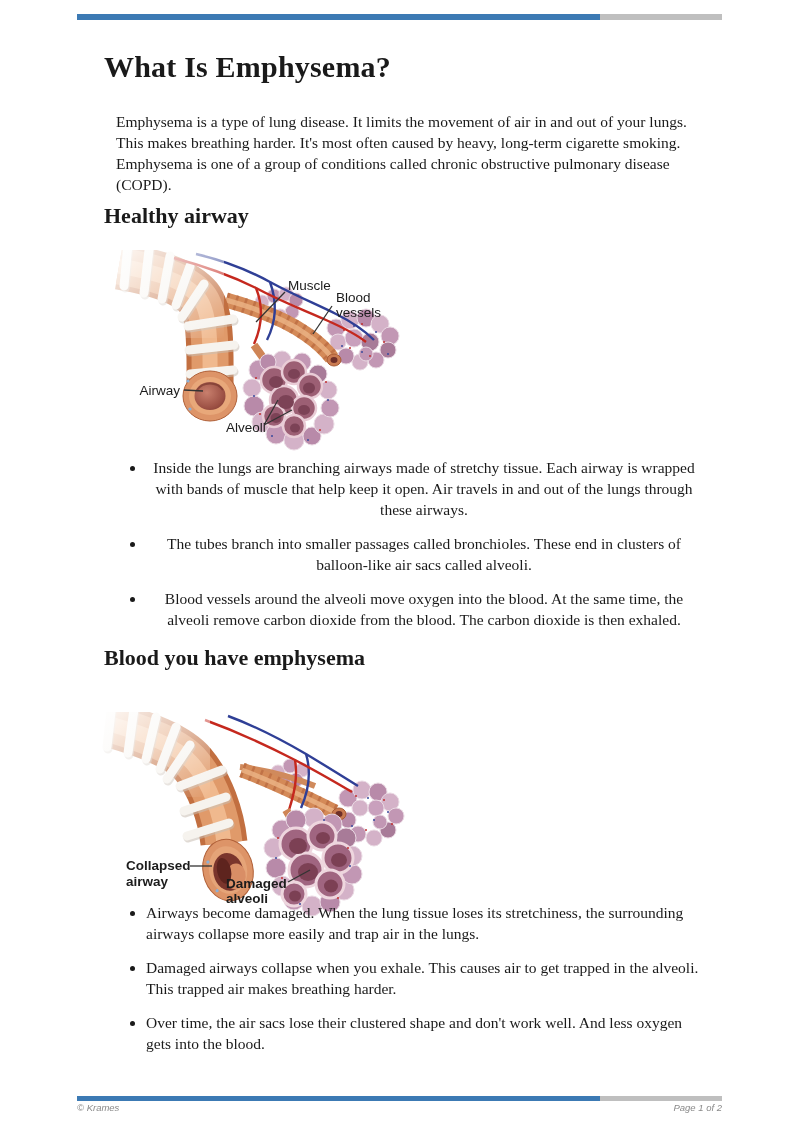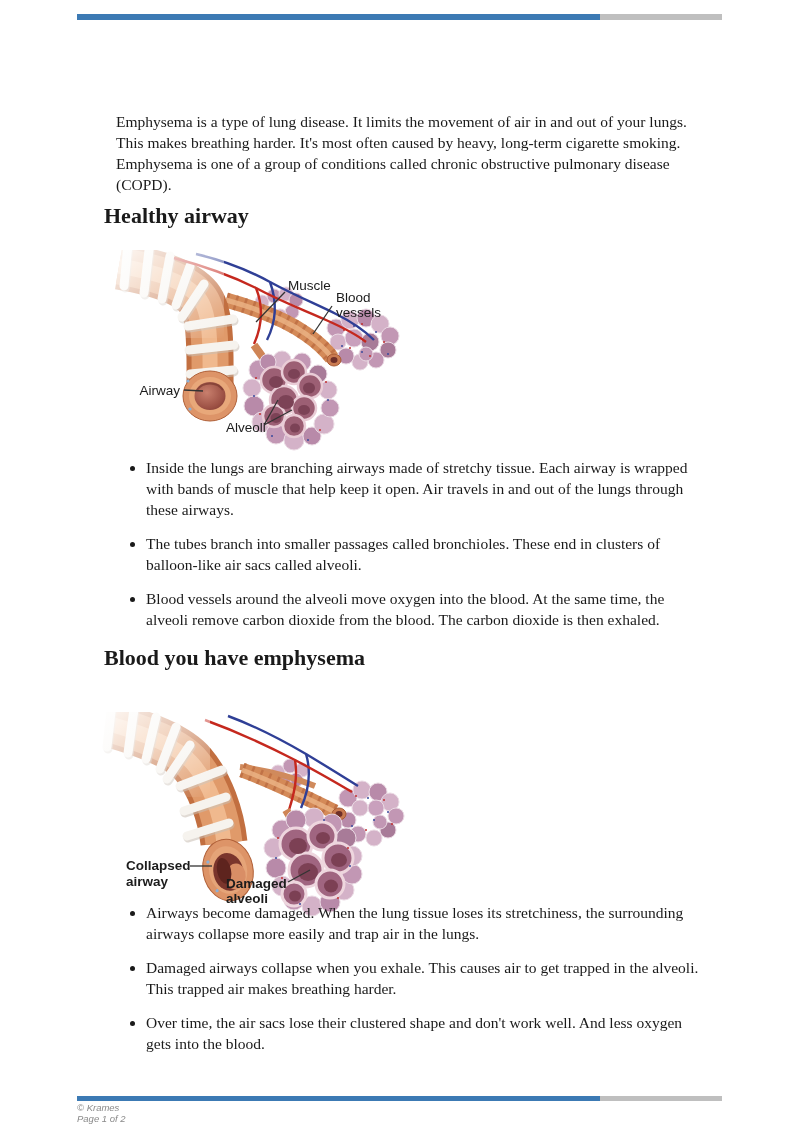--- a/index.html
+++ b/index.html
@@ -32,46 +32,47 @@
 
   figure{margin:0;padding:0;position:absolute;}
   figure.fig-1{top:250px;left:104px;width:318px;height:202px;}
   figure.fig-2{top:712px;left:90px;width:340px;height:207px;font-weight:bold;}
   figure svg{display:block;}
 
   ul.bullets{
     position:absolute;left:104px;width:600px;margin:0;padding:0 0 0 42px;
     font-size:15.5px;line-height:21px;list-style:disc;
   }
-  ul.bullets.b-1{top:457px;}
+  ul.bullets.b-1{top:457px;text-align:center;}
   ul.bullets.b-2{top:902px;}
   ul.bullets li{width:556px;}
   ul.bullets li:not(:last-child){margin-bottom:13px;}
 
   .footer-row{
     position:absolute;top:1102px;left:77px;width:645px;
     display:flex;justify-content:space-between;
     font-family:"Liberation Sans", sans-serif;font-style:italic;
-    font-size:9.5px;color:#8a8a8a;flex-direction:column;
+    font-size:9.5px;color:#8a8a8a;
   }
   .fig-label{
     font-family:"Liberation Sans", sans-serif;font-size:13.5px;fill:#1c1c1c;
   }
   .pointer{stroke:#333;stroke-width:1.3;fill:none;}
 </style>
 </head>
 <body>
 
 <div class="page">
 
   <div class="rule top">
     <div class="seg-blue"></div>
     <div class="seg-gray"></div>
   </div>
 
+  <h1 class="doc-title">What Is Emphysema?</h1>
 
   <p class="intro">Emphysema is a type of lung disease. It limits the movement of air in and out of your lungs. This makes breathing harder. It's most often caused by heavy, long-term cigarette smoking. Emphysema is one of a group of conditions called chronic obstructive pulmonary disease (COPD).</p>
 
   <h2 class="sec h-1">Healthy airway</h2>
 
   <figure class="fig-1">
     <svg width="318" height="202" viewBox="0 0 318 202">
       <defs>
         <radialGradient id="lum1" cx="0.4" cy="0.38" r="0.85">
           <stop offset="0" stop-color="#c87f6d"></stop>

